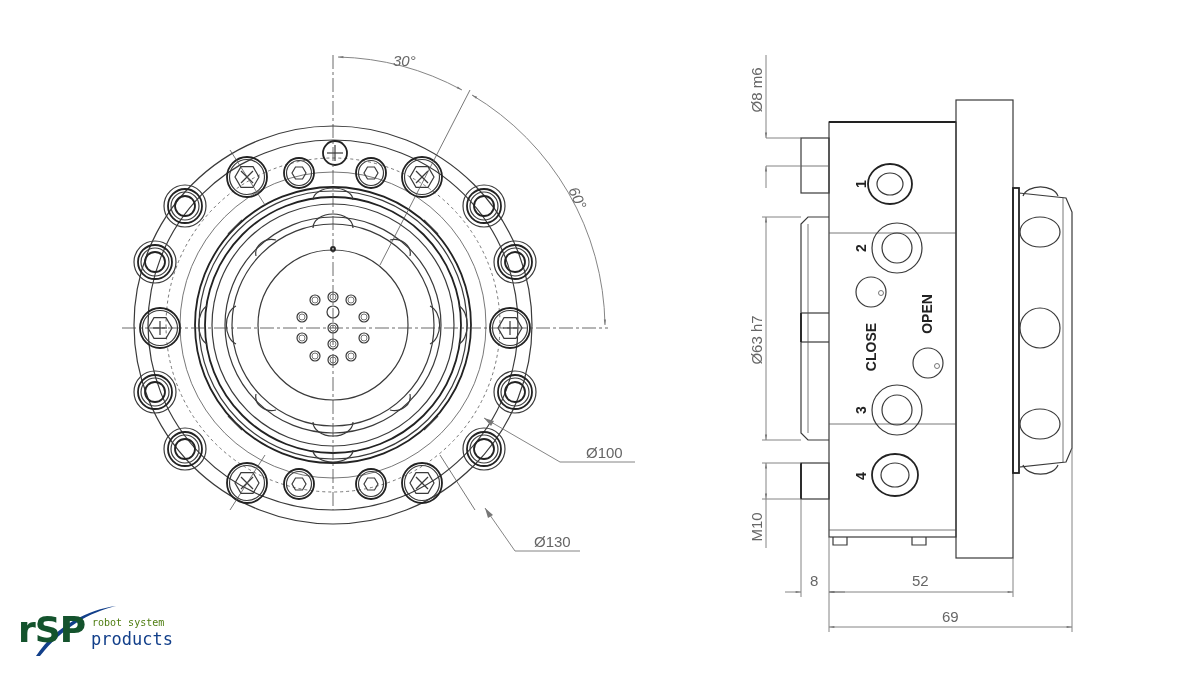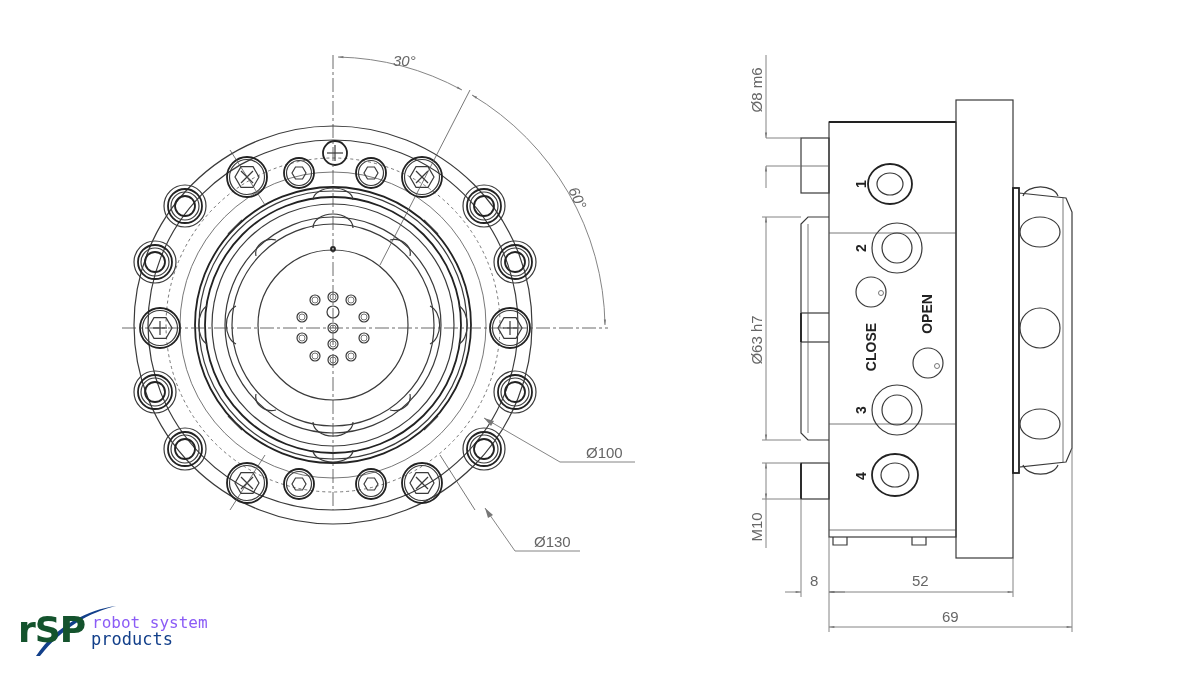--- a/index.html
+++ b/index.html
@@ -8,21 +8,21 @@
   .ln  { fill:none; stroke:#3a3a3a; stroke-width:1.2; }
   .lnb { fill:none; stroke:#222; stroke-width:1.8; }
   .lnt { fill:none; stroke:#555; stroke-width:0.8; }
   .dim { fill:none; stroke:#777; stroke-width:0.9; }
   .ctr { fill:none; stroke:#444; stroke-width:0.8; stroke-dasharray:14 3 3 3; }
   .arr { fill:#777; stroke:none; }
   .dimtxt { fill:#666; font-family:"Liberation Sans", sans-serif; font-size:15px; }
   .lbl { fill:#222; font-family:"Liberation Sans", sans-serif; font-weight:bold; font-size:14px; }
   .logo { position:absolute; left:18px; top:604px; width:190px; height:54px; }
   .logo-rsp { position:absolute; left:0; top:6px; font-family:"DejaVu Sans", sans-serif; font-weight:bold; font-size:36px; color:#14532d; letter-spacing:-1px; line-height:40px; }
-  .logo-top { position:absolute; left:74px; top:12px; font-family:"DejaVu Sans Mono", monospace; font-size:16px; color:#8b5cf6; line-height:14px; }
+  .logo-top { position:absolute; left:74px; top:12px; font-family:"DejaVu Sans Mono", monospace; font-size:10px; color:#4d7c0f; line-height:14px; }
   .logo-bot { position:absolute; left:73px; top:25px; font-family:"DejaVu Sans Mono", monospace; font-weight:normal; font-size:17px; color:#123f8a; line-height:20px; }
   .logo-swoosh { position:absolute; left:0; top:0; }
 </style>
 </head>
 <body>
 
 <svg id="drawing" viewBox="0 0 1200 675" xmlns="http://www.w3.org/2000/svg">
   <defs>
     <g id="bolt-big">
       <circle r="20" class="lnb"></circle>

